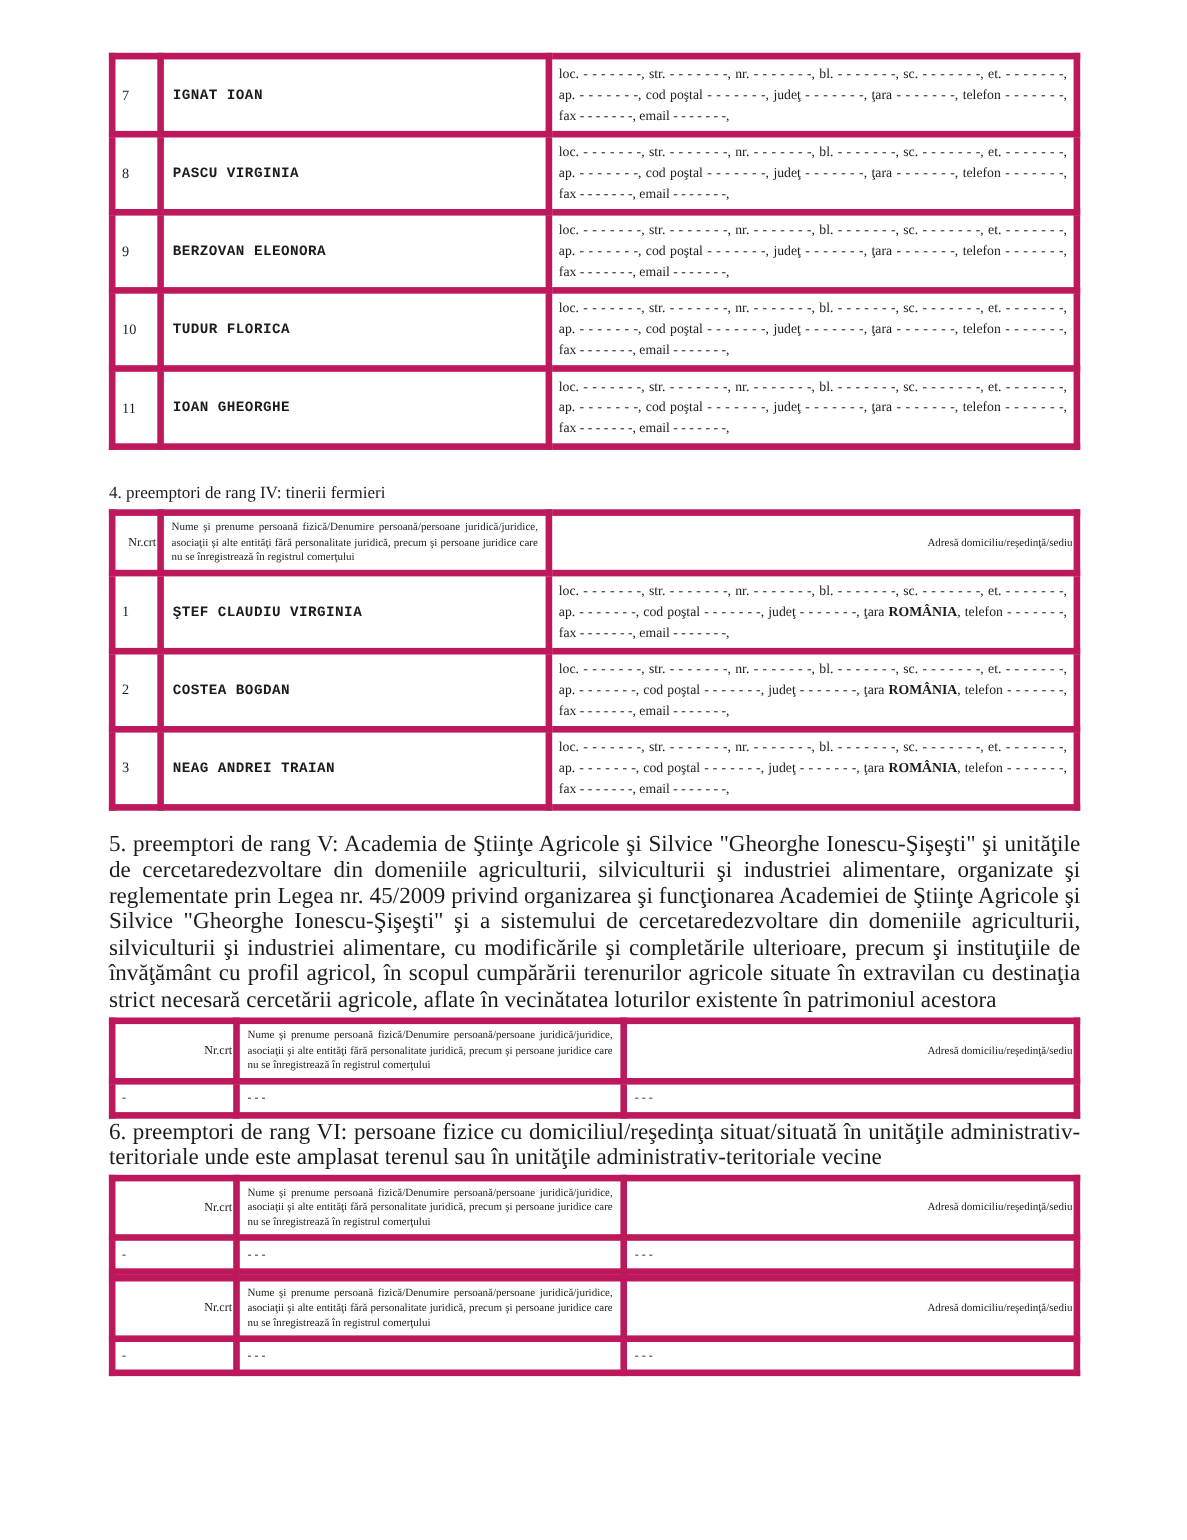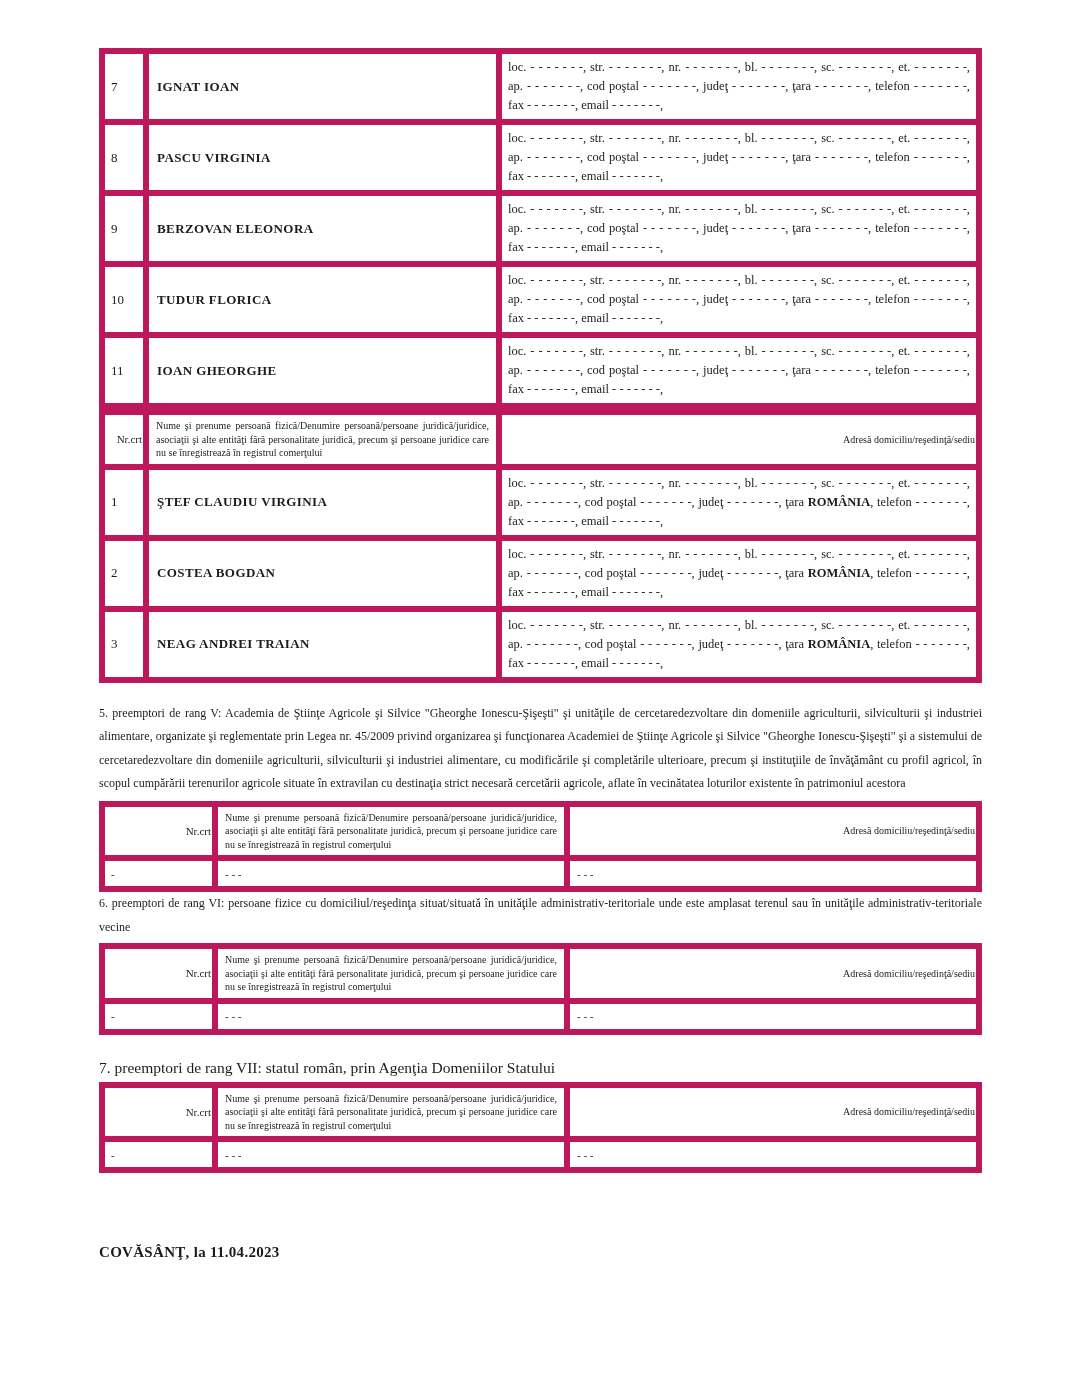--- a/index.html
+++ b/index.html
@@ -28,40 +28,40 @@
   .t2 .col-nm { width: 352px; }
 
   .t1 tr.person { height: 67px; }
   .t1 tr.hdr { height: 51px; }
   .t2 tr.hdr { height: 46px; }
   .t2 tr.empty { height: 31px; }
 
   td.num { font-size: 13px; padding-left: 6px; vertical-align: middle; }
   td.name {
     font-weight: bold; font-size: 13px; letter-spacing: 0.4px;
-    padding-left: 8px; vertical-align: middle;
+    padding-left: 8px; vertical-align: middle; font-family: Liberation Mono, monospace;
   }
   td.addr { font-size: 12.5px; padding: 4px 6px 4px 6px; vertical-align: middle; }
   .addr-line { line-height: 19px; white-space: normal; }
   .addr-line.j { text-align: justify; text-align-last: justify; }
 
   th { font-weight: normal; text-align: right; }
   th.th-nr { font-size: 11px; padding-left: 6px; vertical-align: middle; }
   th.th-nm {
     font-size: 10px; line-height: 13.5px; text-align: justify;
     padding: 4px 7px; vertical-align: middle;
   }
   th.th-ad { font-size: 10px; padding-left: 4px; vertical-align: middle; }
 
   tr.empty td { font-size: 11px; padding-left: 6px; vertical-align: middle; }
   tr.empty td.dashes { padding-left: 7px; }
 
   .section-title { font-size: 15.5px; line-height: 21px; }
   .para {
-    font-size: 12px; line-height: 23.5px;
+    font-size: 21px; line-height: 23.5px;
     text-align: justify; margin: 0; width: 883px;
   }
 
   .mt-sec4 { margin-top: 29px; margin-bottom: 4px; }
   .tbl-sec4 { margin-top: 0; }
   .mt-para5 { margin-top: 19px; }
   .tbl-rang5 { margin-top: 5px; }
   .mt-para6 { }
   .tbl-rang6 { margin-top: 4px; }
   .mt-sec7 { margin-top: 22px; margin-bottom: 4px; }
@@ -125,20 +125,21 @@
         <td class="name">IOAN GHEORGHE</td>
         <td class="addr">
           <div class="addr-line j">loc. - - - - - - -, str. - - - - - - -, nr. - - - - - - -, bl. - - - - - - -, sc. - - - - - - -, et. - - - - - - -,</div>
           <div class="addr-line j">ap. - - - - - - -, cod poştal - - - - - - -, judeţ - - - - - - -, ţara - - - - - - -, telefon - - - - - - -,</div>
           <div class="addr-line">fax - - - - - - -, email - - - - - - -,</div>
         </td>
       </tr>
     </tbody>
   </table>
 
+  <div class="section-title mt-sec4">4. preemptori de rang IV: tinerii fermieri</div>
 
   <table class="t1 tbl-sec4">
     <colgroup>
         <col class="col-nr">
         <col class="col-nm">
         <col>
       </colgroup>
     <tbody>
       <tr class="hdr">
         <th class="th-nr">Nr.crt</th>
@@ -212,21 +213,20 @@
         <th class="th-ad">Adresă domiciliu/reşedinţă/sediu</th>
       </tr>
       <tr class="empty">
         <td>-</td>
         <td class="dashes">- - -</td>
         <td class="dashes">- - -</td>
       </tr>
     </tbody>
   </table>
 
-  <div class="section-title mt-sec7">7. preemptori de rang VII: statul român, prin Agenţia Domeniilor Statului</div>
 
   <table class="t2 tbl-rang7">
     <colgroup>
         <col class="col-nr">
         <col class="col-nm">
         <col>
       </colgroup>
     <tbody>
       <tr class="hdr">
         <th class="th-nr">Nr.crt</th>
@@ -234,15 +234,14 @@
         <th class="th-ad">Adresă domiciliu/reşedinţă/sediu</th>
       </tr>
       <tr class="empty">
         <td>-</td>
         <td class="dashes">- - -</td>
         <td class="dashes">- - -</td>
       </tr>
     </tbody>
   </table>
 
-  <div class="signature">COVĂSÂNŢ, la 11.04.2023</div>
 
 </div>
 
 </body></html>

